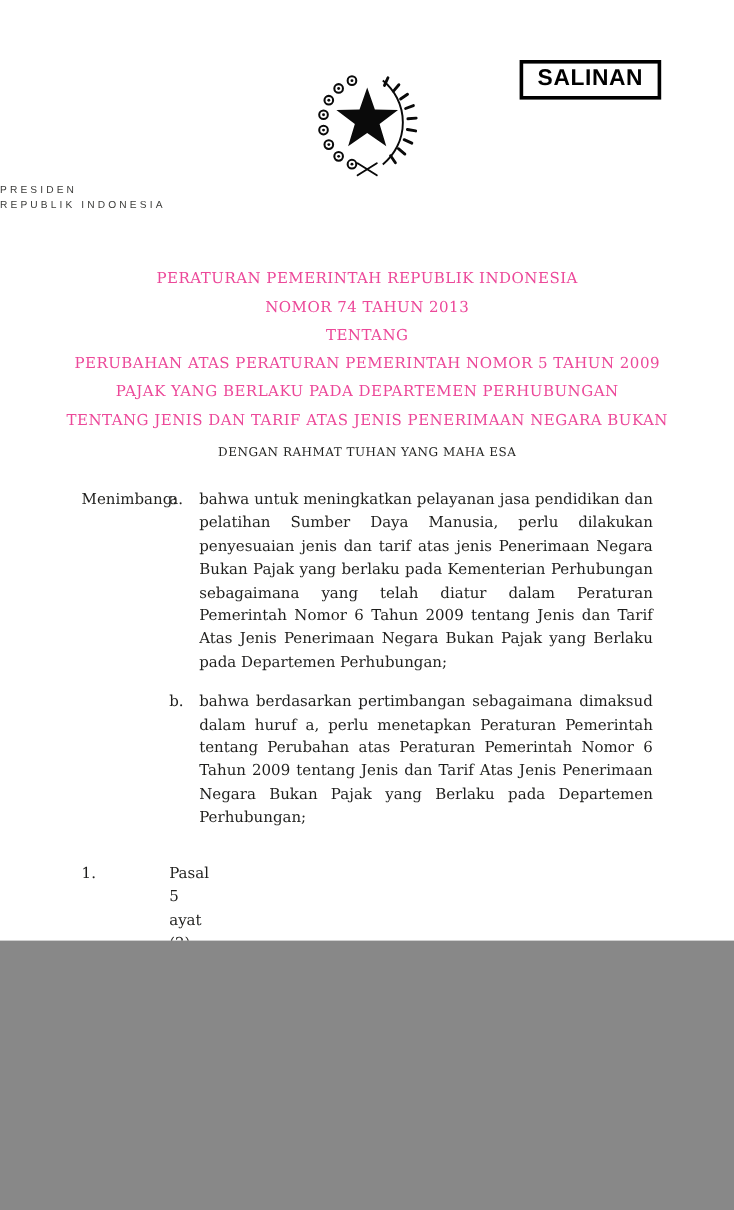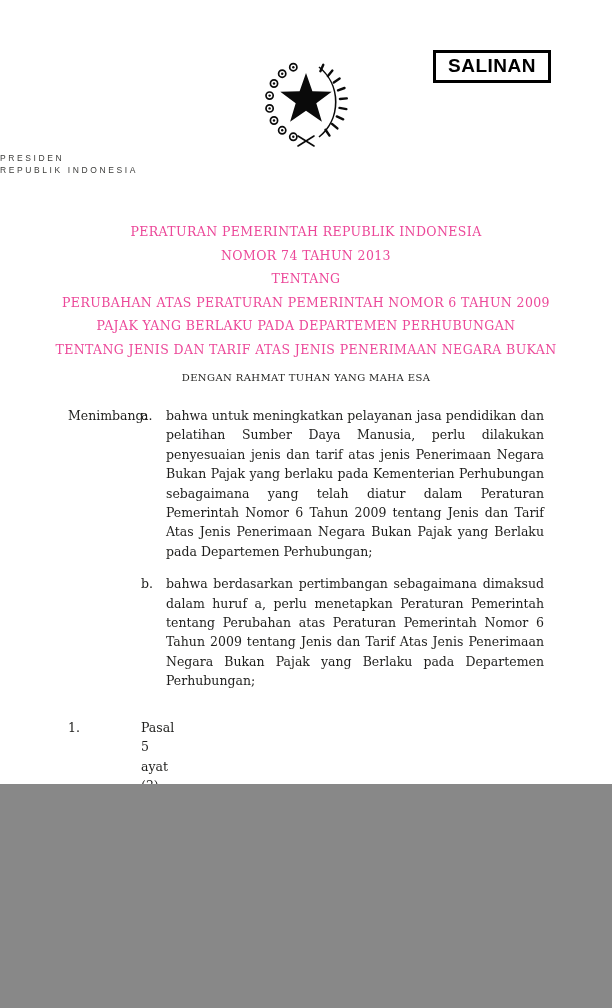--- a/index.html
+++ b/index.html
@@ -128,21 +128,21 @@
     <div class="letterhead-text">
       <div>PRESIDEN</div>
       <div>REPUBLIK INDONESIA</div>
     </div>
   </div>
 
   <div class="title-block">
     <div>PERATURAN PEMERINTAH REPUBLIK INDONESIA</div>
     <div>NOMOR 74 TAHUN 2013</div>
     <div>TENTANG</div>
-    <div>PERUBAHAN ATAS PERATURAN PEMERINTAH NOMOR 6 TAHUN 2009</div>
+    <div>PERUBAHAN ATAS PERATURAN PEMERINTAH NOMOR 5 TAHUN 2009</div>
     <div>PAJAK YANG BERLAKU PADA DEPARTEMEN PERHUBUNGAN</div>
     <div>TENTANG JENIS DAN TARIF ATAS JENIS PENERIMAAN NEGARA BUKAN</div>
   </div>
 
   <div class="invocation">DENGAN RAHMAT TUHAN YANG MAHA ESA</div>
 
   <div class="clauses">
 
     <div class="clause-section">
       <div class="c-label">Menimbang:</div>

